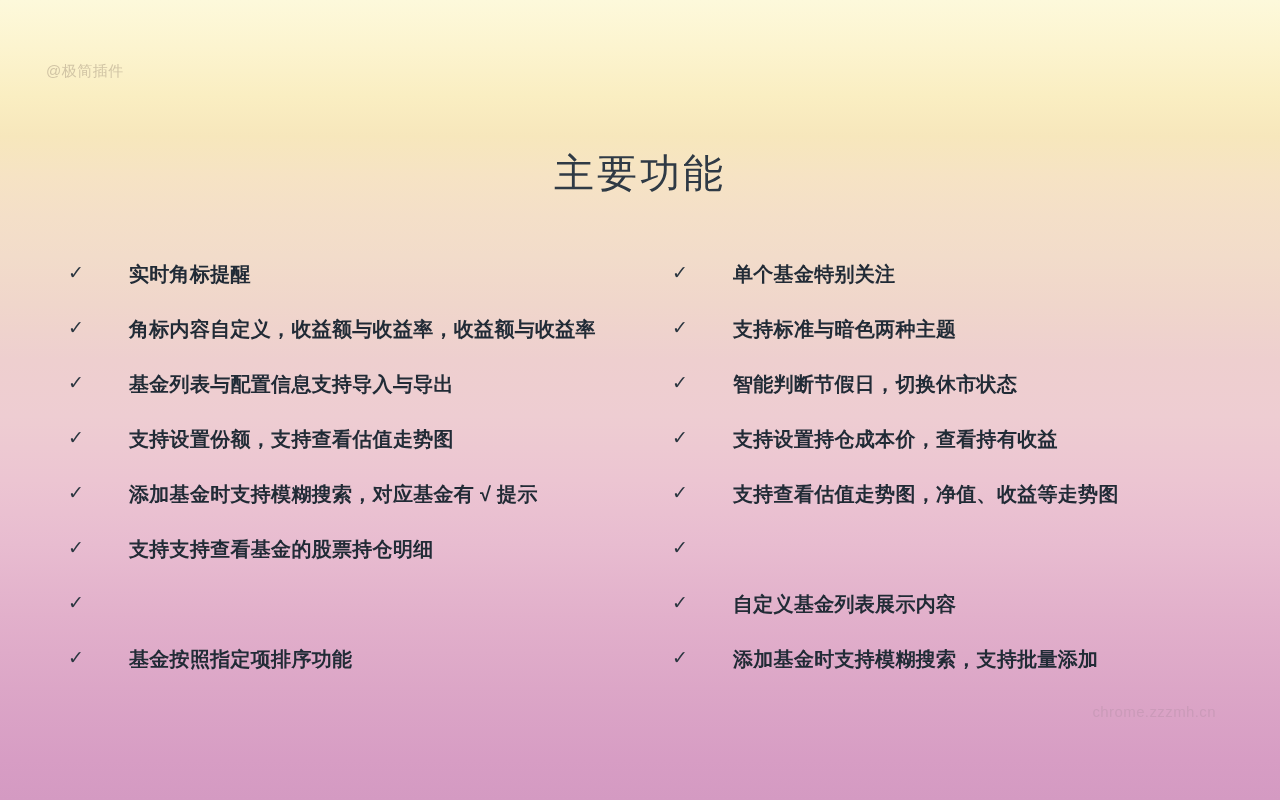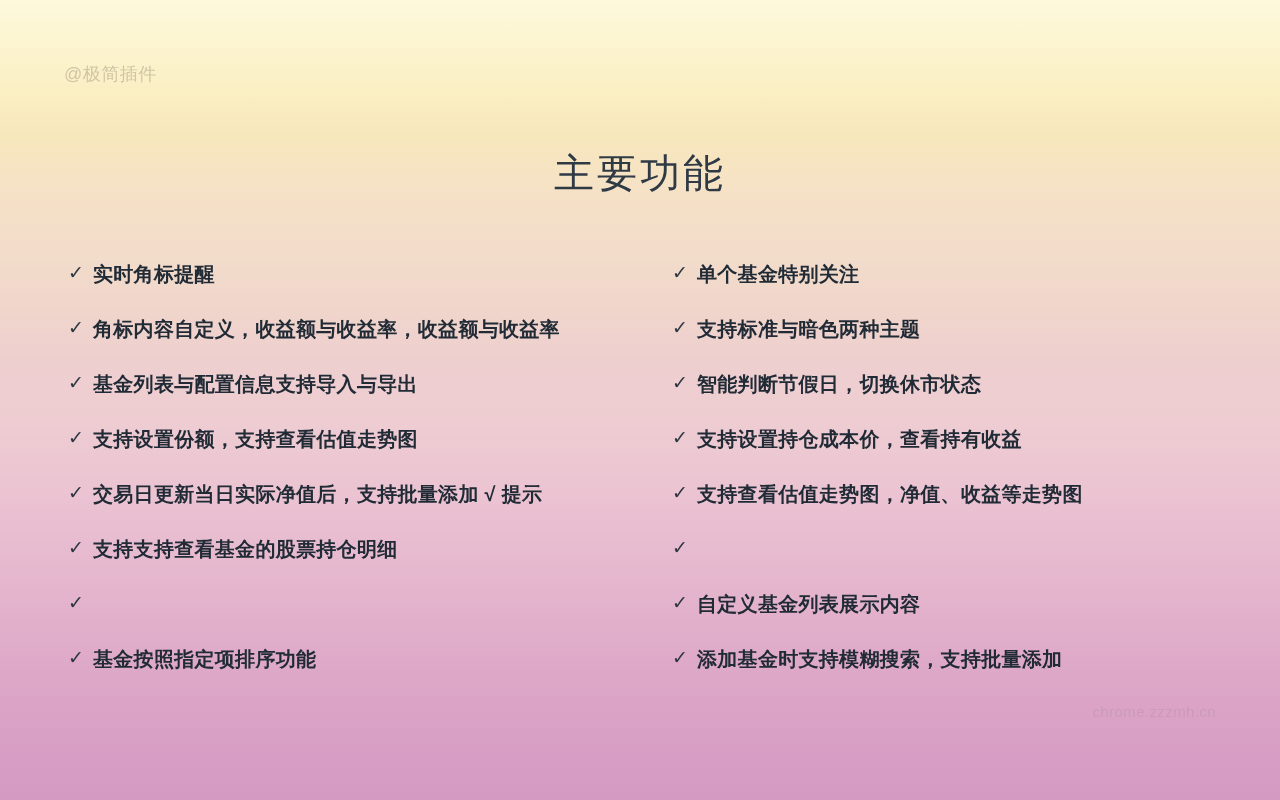--- a/index.html
+++ b/index.html
@@ -22,22 +22,22 @@
       #e8bcd0 68%,
       #e2b0cb 77%,
       #dca6c7 86%,
       #d79dc4 95%,
       #d49ac2 100%);
     position:relative;
   }
   .slide { position:relative; width:1280px; height:800px; }
 
   .wm-top {
-    position:absolute; left:64px; top:62px;
-    font-size:18px; letter-spacing:.5px;
+    position:absolute; left:46px; top:62px;
+    font-size:15px; letter-spacing:.5px;
     color:#cabd9f; opacity:.85;
     white-space:nowrap;
   }
   .wm-bottom {
     position:absolute; right:64px; top:703px;
     font-size:15px; letter-spacing:.4px;
     color:#c698b5; opacity:.75;
     white-space:nowrap;
   }
 
@@ -68,20 +68,21 @@
     font-size:19px; font-weight:300;
     color:#2b3640;
     line-height:1;
     transform:translateY(-1px);
   }
   .feature-text {
     font-size:20px; font-weight:700;
     color:#212b36;
     letter-spacing:.3px;
     line-height:1.3;
+    margin-left:36px;
   }
 </style>
 </head>
 <body>
 
 <div class="slide">
 
   <div class="wm-top">@极简插件</div>
 
   <h1 class="title">主要功能</h1>
@@ -100,21 +101,21 @@
       <div class="feature">
         <span class="check">✓</span>
         <span class="feature-text">基金列表与配置信息支持导入与导出</span>
       </div>
       <div class="feature">
         <span class="check">✓</span>
         <span class="feature-text">支持设置份额，支持查看估值走势图</span>
       </div>
       <div class="feature">
         <span class="check">✓</span>
-        <span class="feature-text">交易日更新当日实际净值后，支持批量添加 √ 提示</span>
+        <span class="feature-text">添加基金时支持模糊搜索，对应基金有 √ 提示</span>
       </div>
       <div class="feature">
         <span class="check">✓</span>
         <span class="feature-text">支持支持查看基金的股票持仓明细</span>
       </div>
       <div class="feature">
         <span class="check">✓</span>
       </div>
       <div class="feature">
         <span class="check">✓</span>

